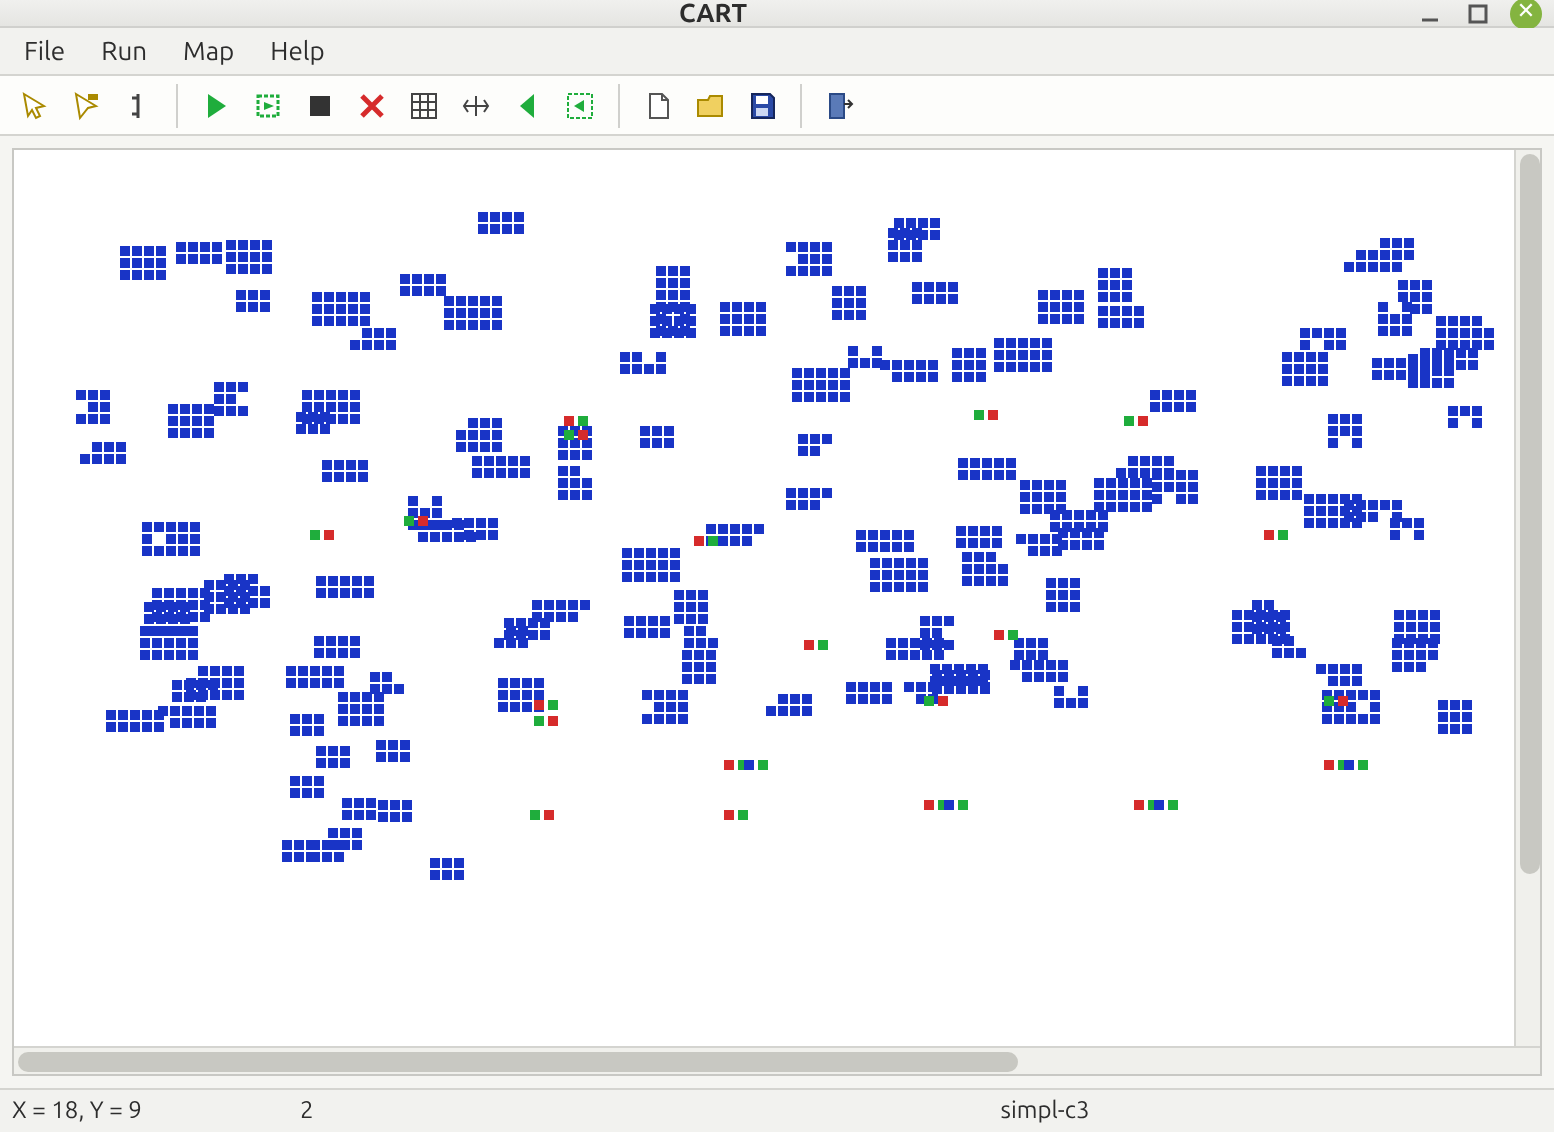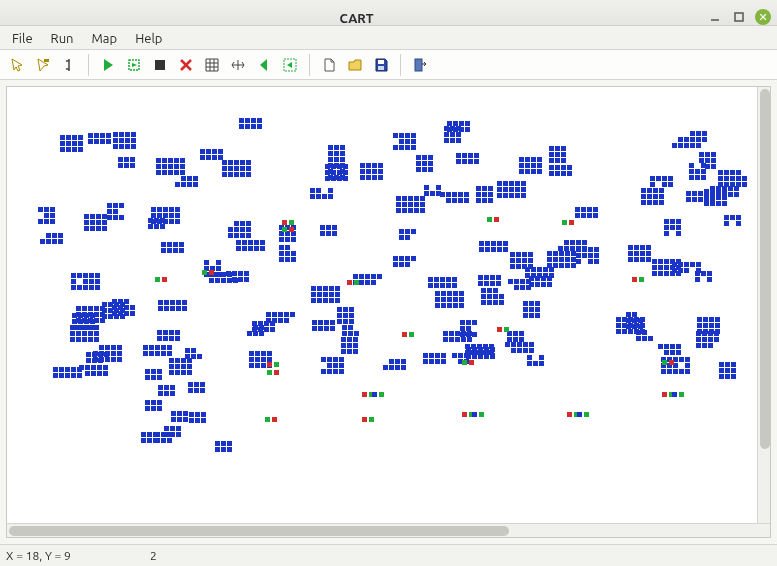--- a/index.html
+++ b/index.html
@@ -9,24 +9,24 @@
     font-size: 13px;
     background: #f5f5f2;
     color: #2d2d2d;
     width: 777px;
     height: 566px;
     overflow: hidden;
     display: flex;
     flex-direction: column;
   }
   .titlebar {
-    height: 26px;
+    height: 14px;
     background: linear-gradient(#f0f0ee,#e5e5e2);
     display: flex;
-    align-items: flex-end;
+    align-items: center;
     border-bottom: 1px solid #d0d0cd;
     padding: 0 6px;
   }
   .titlebar .title {
     flex: 1;
     text-align: center;
     font-weight: 600;
     font-size: 13px;
   }
   .titlebar .win-btns { display:flex; gap:8px; align-items:center;}
@@ -1859,13 +1859,14 @@
       <div class="thumb"></div>
     </div>
   <div class="hscroll">
       <div class="thumb"></div>
     </div>
 </div>
 
 <div class="statusbar">
   <div class="cell1">X = 18, Y = 9</div>
   <div class="cell2">2</div>
+  <div class="cell3">simpl-c3</div>
 </div>
 
 </body></html>

